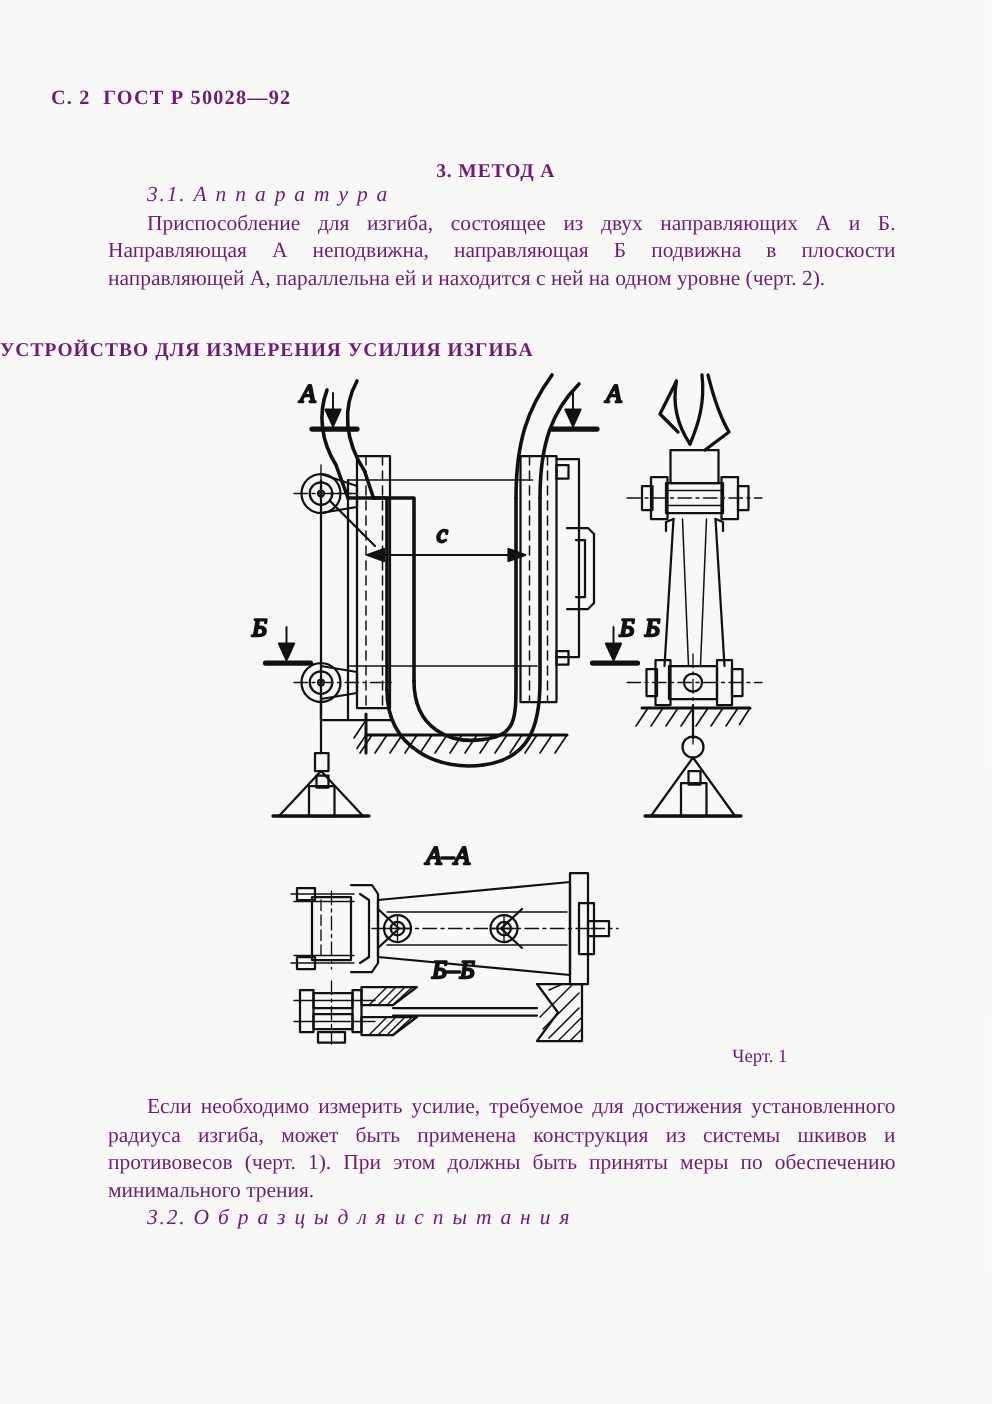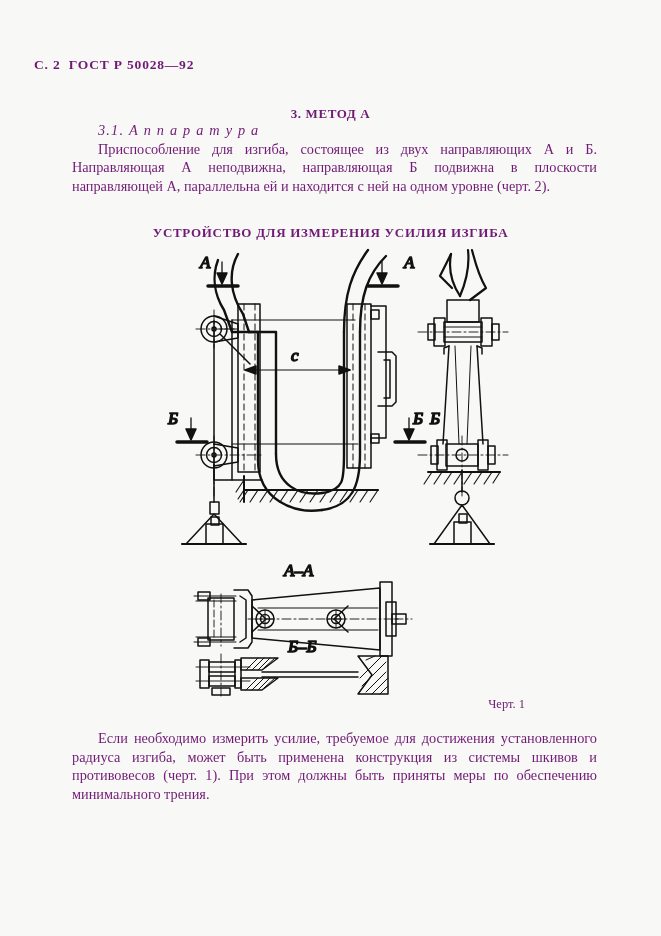--- a/index.html
+++ b/index.html
@@ -65,21 +65,20 @@
   }
   #block-apparatus { top: 121px; }
   #block-tail { top: 729px; }
 
   
   #figure-title {
     position: absolute;
     left: 0;
     top: 225px;
     width: 661px;
-    text-align: center;
     font-size: 13px;
     font-weight: bold;
     letter-spacing: 0.7px;
   }
   
   #figure-caption {
     position: absolute;
     left: 0;
     top: 697px;
     width: 525px;
@@ -400,15 +399,16 @@
         </g>
 
       </g>
     </svg>
   </div>
 
   <div id="figure-caption">Черт. 1</div>
 
   <div class="textblock" id="block-tail">
     <p class="indent">Если необходимо измерить усилие, требуемое для достижения установленного радиуса изгиба, может быть применена  конструкция из системы шкивов и противовесов (черт. 1). При этом должны быть приняты меры по обеспечению минимального трения.</p>
+    <p class="indent spaced-lite">3.2. О б р а з ц ы   д л я   и с п ы т а н и я</p>
   </div>
 
 </div>
 
 </body></html>

